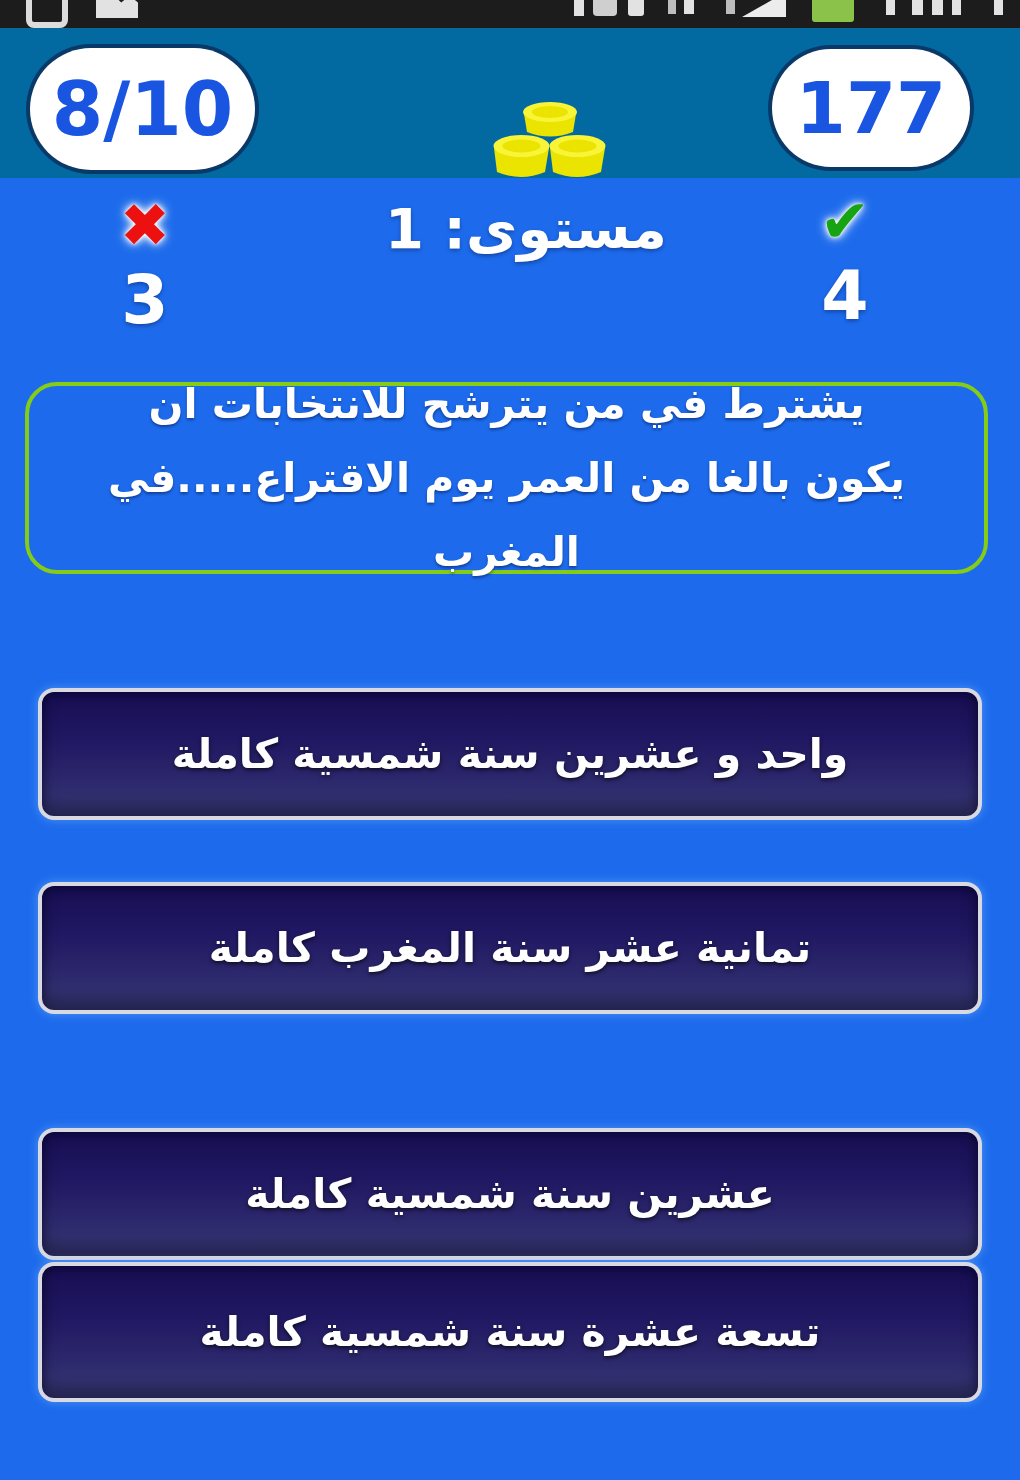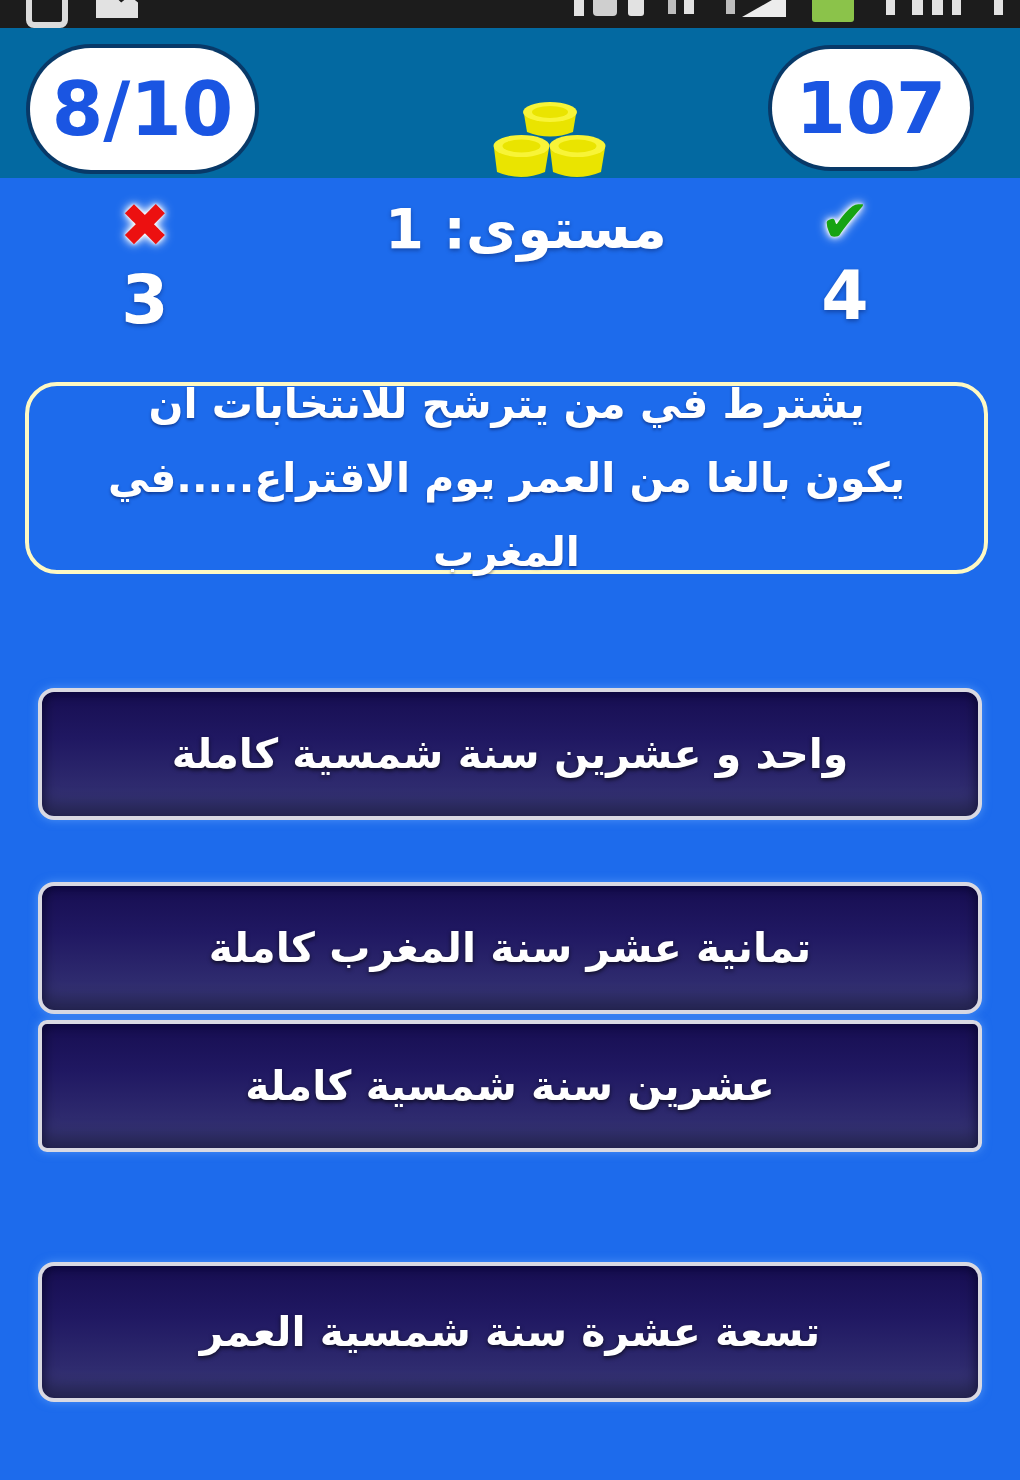--- a/index.html
+++ b/index.html
@@ -35,41 +35,41 @@
   .correct-wrap{left:765px;top:188px;}
   .level-label{
     position:absolute;top:196px;left:0;width:1020px;text-align:center;
     color:#ffffff;font-size:56px;font-weight:bold;direction:rtl;
     text-shadow:0 2px 4px rgba(0,0,40,.35);
     margin-left:16px;
   }
   
   .question-box{
     position:absolute;left:25px;top:382px;width:963px;height:192px;
-    border:4px solid #fef9c3;border-radius:32px;box-sizing:border-box;
+    border:4px solid #84cc16;border-radius:32px;box-sizing:border-box;
     display:flex;align-items:center;justify-content:center;
     padding:0 70px;
     color:#ffffff;font-size:41px;font-weight:bold;line-height:74px;
     direction:rtl;text-align:center;
     text-shadow:0 2px 3px rgba(0,10,60,.45);
   }
   
   .answer-btn{
     position:absolute;left:38px;width:944px;height:132px;
     border:4px solid #d9d9e2;border-radius:16px;box-sizing:border-box;
     background:linear-gradient(180deg,#170e52 0%,#201862 38%,#2e2a6e 75%,#3d3d7d 100%);
     display:flex;align-items:center;justify-content:center;
     color:#ffffff;font-size:41px;font-weight:bold;direction:rtl;text-align:center;
     text-shadow:0 2px 4px rgba(0,0,0,.65);
     box-shadow:inset 0 -12px 16px rgba(0,0,15,.40),inset 0 4px 8px rgba(0,0,40,.45),0 0 10px rgba(120,180,255,.55);
     cursor:pointer;padding:16px 30px;
   }
   .btn-1{top:688px;}
   .btn-2{top:882px;}
-  .btn-3{top:1020px;border-radius:9px;}
+  .btn-3{top:1128px;}
   .btn-4{top:1262px;height:140px;}
 </style>
 </head>
 <body>
 
 <div class="screen">
 
   <div class="statusbar">
     <div class="sb-ic sb-outline" style="left:26px;top:-12px;width:30px;height:28px;"></div>
     <div class="sb-ic" style="left:96px;top:-10px;width:42px;height:28px;clip-path:polygon(0 100%,0 35%,30% 0,60% 45%,80% 20%,100% 45%,100% 100%);"></div>
@@ -106,21 +106,21 @@
         <ellipse cx="35.5" cy="60" rx="19" ry="6.5" fill="#eae400"></ellipse>
       </g>
 
       <g>
         <path d="M64 62 q27 -11 55 0 l-4 24 q-24 10 -48 0 Z" fill="#eae400"></path>
         <ellipse cx="91.5" cy="60" rx="28" ry="11" fill="#f8f437"></ellipse>
         <ellipse cx="91.5" cy="60" rx="19" ry="6.5" fill="#eae400"></ellipse>
       </g>
     </svg>
     <div class="pill pill-coins">
-      <span>107</span>
+      <span>177</span>
     </div>
   </div>
 
   <div class="score-wrap wrong-wrap">
     <span class="mark mark-wrong">✖</span>
     <span class="count">3</span>
   </div>
   <div class="level-label">مستوى: 1</div>
   <div class="score-wrap correct-wrap">
     <span class="mark mark-correct">✔</span>
@@ -134,16 +134,16 @@
   <div class="answer-btn btn-1">
     <span>واحد و عشرين سنة شمسية كاملة</span>
   </div>
   <div class="answer-btn btn-2">
     <span>تمانية عشر سنة المغرب كاملة</span>
   </div>
   <div class="answer-btn btn-3">
     <span>عشرين سنة شمسية كاملة</span>
   </div>
   <div class="answer-btn btn-4">
-    <span>تسعة عشرة سنة شمسية العمر</span>
+    <span>تسعة عشرة سنة شمسية كاملة</span>
   </div>
 
 </div>
 
 </body></html>

